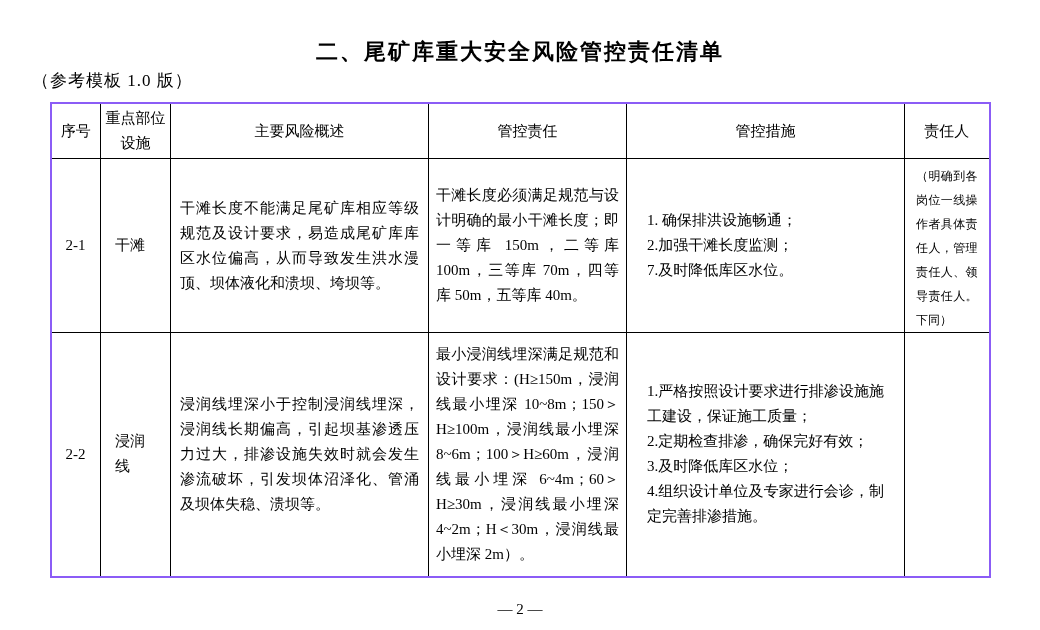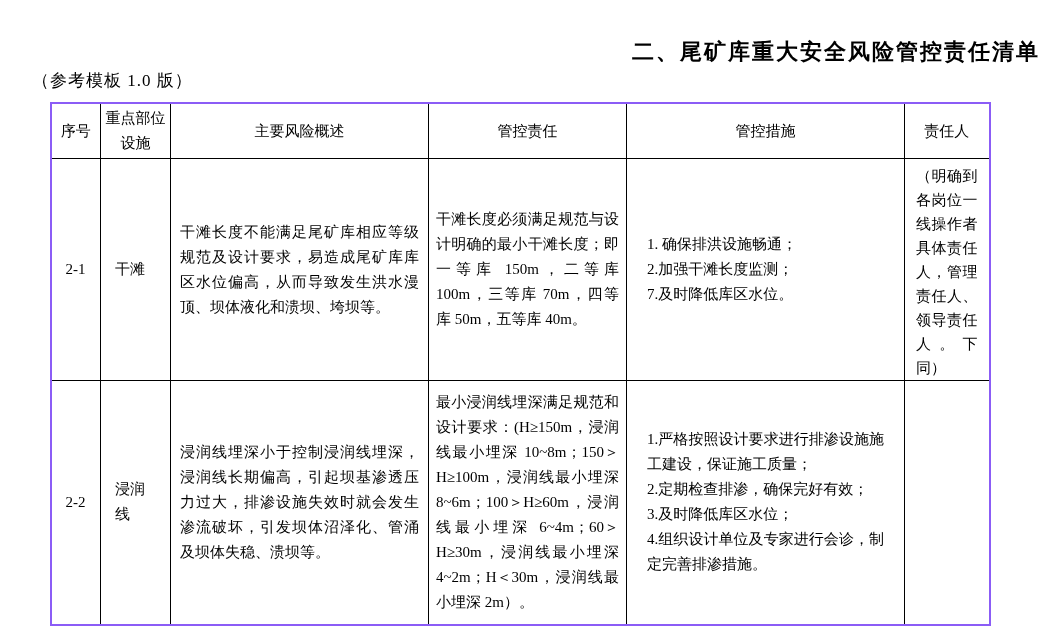--- a/index.html
+++ b/index.html
@@ -7,21 +7,21 @@
     margin: 0; padding: 0;
     width: 1040px; height: 630px;
     background: #ffffff;
     color: #000000;
     font-family: "Liberation Serif", "DejaVu Sans", sans-serif;
   }
   .page { width: 1040px; height: 630px; overflow: hidden; }
 
   .doc-title {
     margin-top: 38px;
-    text-align: right;
+    text-align: center;
     font-family: "DejaVu Sans", "Liberation Sans", sans-serif;
     font-weight: bold;
     font-size: 22px;
     line-height: 27px;
     letter-spacing: 2px;
   }
   .doc-subtitle {
     margin-top: 5px;
     text-align: left;
     font-family: "Liberation Serif", "DejaVu Serif", serif;
@@ -69,21 +69,21 @@
   }
   td.c-meas {
     text-align: left;
     padding: 2px 20px;
   }
   td.c-meas .meas-line { text-align: justify; }
   td.c-person {
     vertical-align: top;
     text-align: justify;
     padding: 5px 11px 0 11px;
-    font-size: 15px;
+    font-size: 12px;
     line-height: 24px;
     font-family: "Liberation Serif", "DejaVu Serif", serif;
   }
 
   .page-footer {
     margin-top: 23px;
     text-align: center;
     font-family: "Liberation Serif", "DejaVu Serif", serif;
     font-size: 15px;
   }

